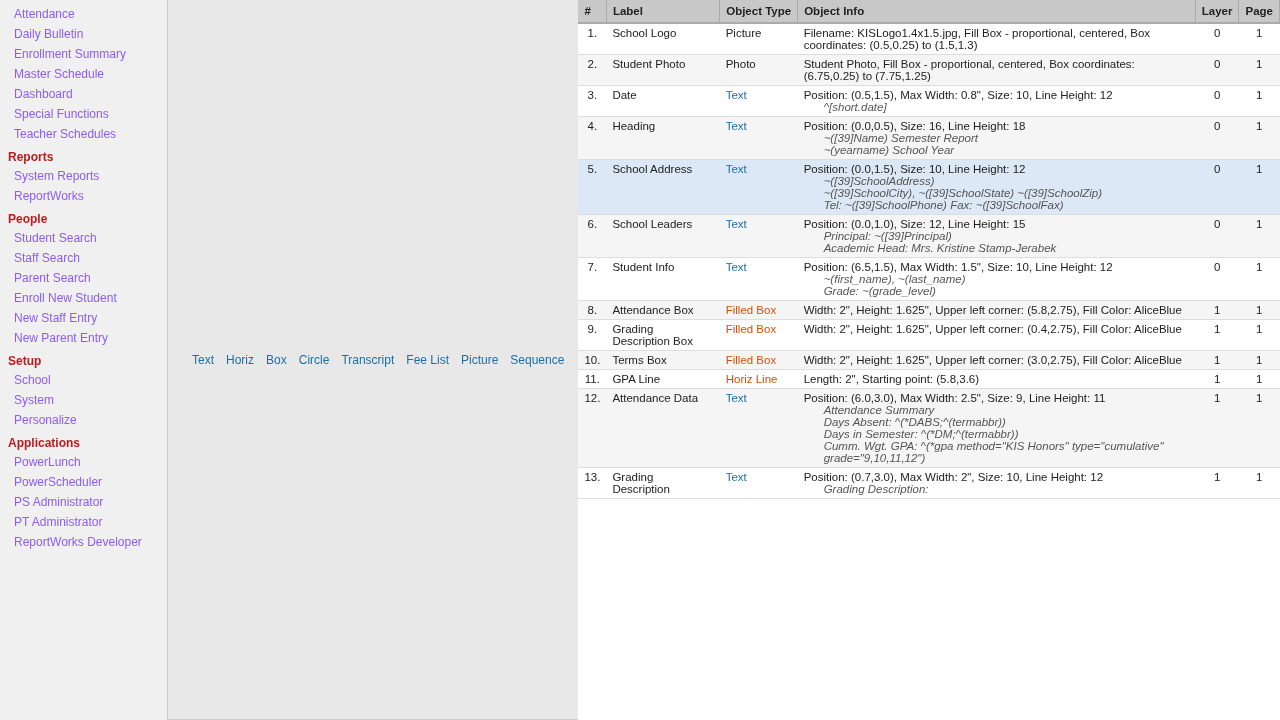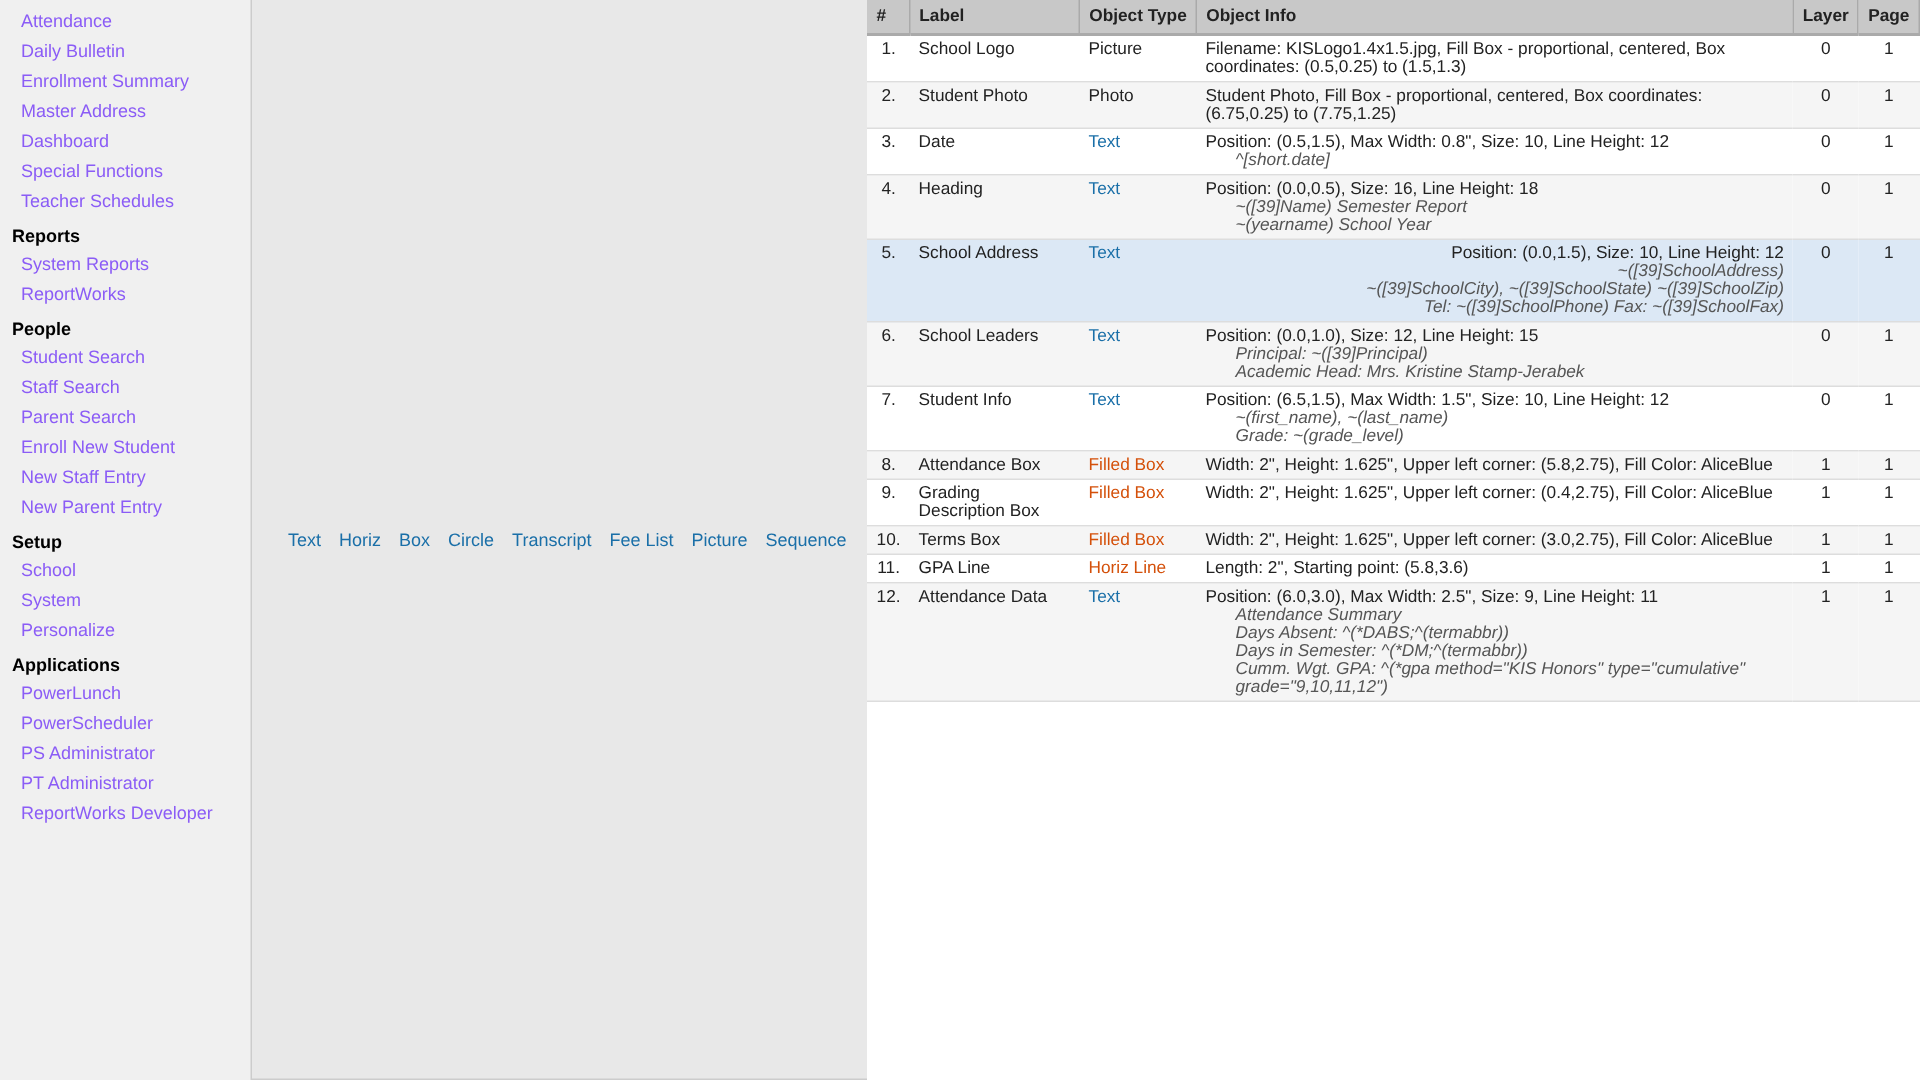--- a/index.html
+++ b/index.html
@@ -11,21 +11,21 @@
       min-width: 168px;
       background: #f0f0f0;
       border-right: 1px solid #ccc;
       overflow-y: auto;
       padding: 4px 0;
     }
     .sidebar-section-header {
       font-weight: bold;
       font-size: 12px;
       padding: 6px 8px 2px 8px;
-      color: #000000;
+      color: #b91c1c;
     }
     .sidebar-item {
       padding: 3px 8px 3px 14px;
       font-size: 12px;
       color: #8b5cf6;
       cursor: pointer;
     }
 
     
     #main {
@@ -105,21 +105,21 @@
     .info-main { color: #222; }
     .layer-page-col { text-align: center; }
   </style>
 </head>
 <body>
 
 <div id="sidebar">
 <div class="sidebar-item">Attendance</div>
     <div class="sidebar-item">Daily Bulletin</div>
     <div class="sidebar-item">Enrollment Summary</div>
-    <div class="sidebar-item">Master Address</div>
+    <div class="sidebar-item">Master Schedule</div>
     <div class="sidebar-item">Dashboard</div>
     <div class="sidebar-item">Special Functions</div>
     <div class="sidebar-item">Teacher Schedules</div>
     <div class="sidebar-section-header">Reports</div>
     <div class="sidebar-item">System Reports</div>
     <div class="sidebar-item">ReportWorks</div>
     <div class="sidebar-section-header">People</div>
     <div class="sidebar-item">Student Search</div>
     <div class="sidebar-item">Staff Search</div>
     <div class="sidebar-item">Parent Search</div>
@@ -192,21 +192,21 @@
             <td>Heading</td>
             <td class="type-text">Text</td>
             <td style="max-width: 700px;"><span class="info-main">Position: (0.0,0.5), Size: 16, Line Height: 18</span><span class="sub-line">~([39]Name) Semester Report</span><span class="sub-line">~(yearname) School Year</span></td>
             <td class="layer-page-col">0</td>
             <td class="layer-page-col">1</td>
           </tr>
           <tr class="highlighted">
             <td class="num">5.</td>
             <td>School Address</td>
             <td class="type-text">Text</td>
-            <td style="max-width: 700px; text-align: right;"><span class="info-main">Position: (0.0,1.5), Size: 10, Line Height: 12</span><span class="sub-line">~([39]SchoolAddress)</span><span class="sub-line">~([39]SchoolCity), ~([39]SchoolState) ~([39]SchoolZip)</span><span class="sub-line">Tel: ~([39]SchoolPhone) Fax: ~([39]SchoolFax)</span></td>
+            <td style="max-width: 700px;"><span class="info-main">Position: (0.0,1.5), Size: 10, Line Height: 12</span><span class="sub-line">~([39]SchoolAddress)</span><span class="sub-line">~([39]SchoolCity), ~([39]SchoolState) ~([39]SchoolZip)</span><span class="sub-line">Tel: ~([39]SchoolPhone) Fax: ~([39]SchoolFax)</span></td>
             <td class="layer-page-col">0</td>
             <td class="layer-page-col">1</td>
           </tr>
           <tr>
             <td class="num">6.</td>
             <td>School Leaders</td>
             <td class="type-text">Text</td>
             <td style="max-width: 700px;"><span class="info-main">Position: (0.0,1.0), Size: 12, Line Height: 15</span><span class="sub-line">Principal: ~([39]Principal)</span><span class="sub-line">Academic Head: Mrs. Kristine Stamp-Jerabek</span></td>
             <td class="layer-page-col">0</td>
             <td class="layer-page-col">1</td>
@@ -252,16 +252,24 @@
             <td class="layer-page-col">1</td>
           </tr>
           <tr>
             <td class="num">12.</td>
             <td>Attendance Data</td>
             <td class="type-text">Text</td>
             <td style="max-width: 700px;"><span class="info-main">Position: (6.0,3.0), Max Width: 2.5", Size: 9, Line Height: 11</span><span class="sub-line">Attendance Summary</span><span class="sub-line">Days Absent: ^(*DABS;^(termabbr))</span><span class="sub-line">Days in Semester: ^(*DM;^(termabbr))</span><span class="sub-line"></span><span class="sub-line"></span><span class="sub-line">Cumm. Wgt. GPA: ^(*gpa method="KIS Honors" type="cumulative" grade="9,10,11,12")</span></td>
             <td class="layer-page-col">1</td>
             <td class="layer-page-col">1</td>
           </tr>
+          <tr>
+            <td class="num">13.</td>
+            <td>Grading Description</td>
+            <td class="type-text">Text</td>
+            <td style="max-width: 700px;"><span class="info-main">Position: (0.7,3.0), Max Width: 2", Size: 10, Line Height: 12</span><span class="sub-line">Grading Description:</span></td>
+            <td class="layer-page-col">1</td>
+            <td class="layer-page-col">1</td>
+          </tr>
         </tbody>
     </table>
   </div>
 </div>
 
 </body></html>

